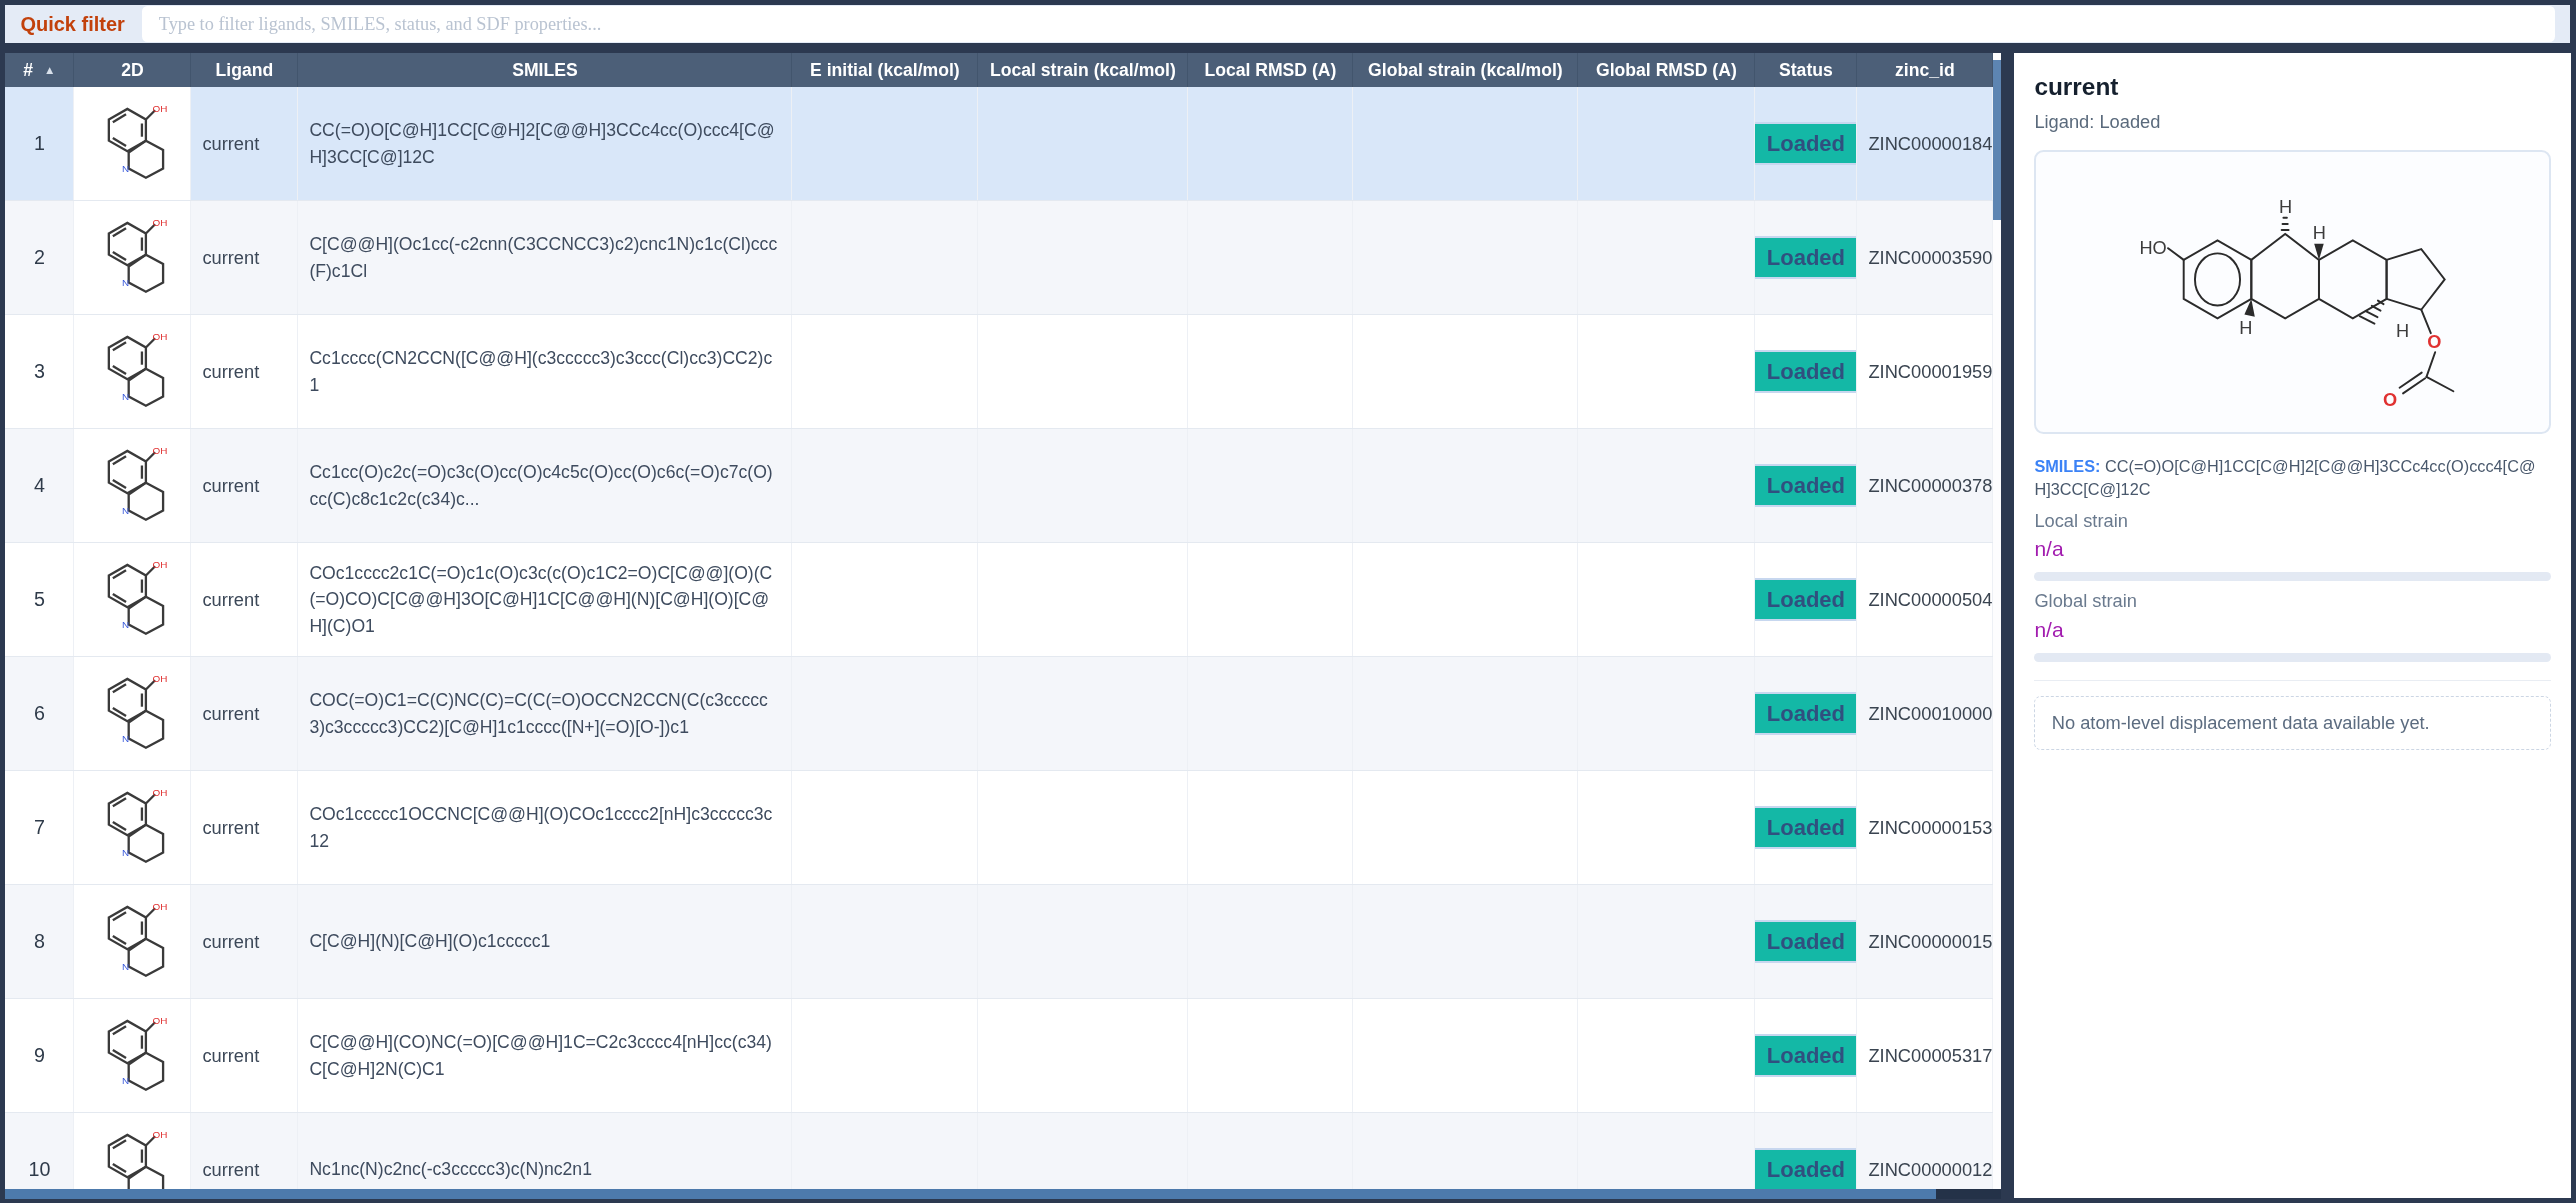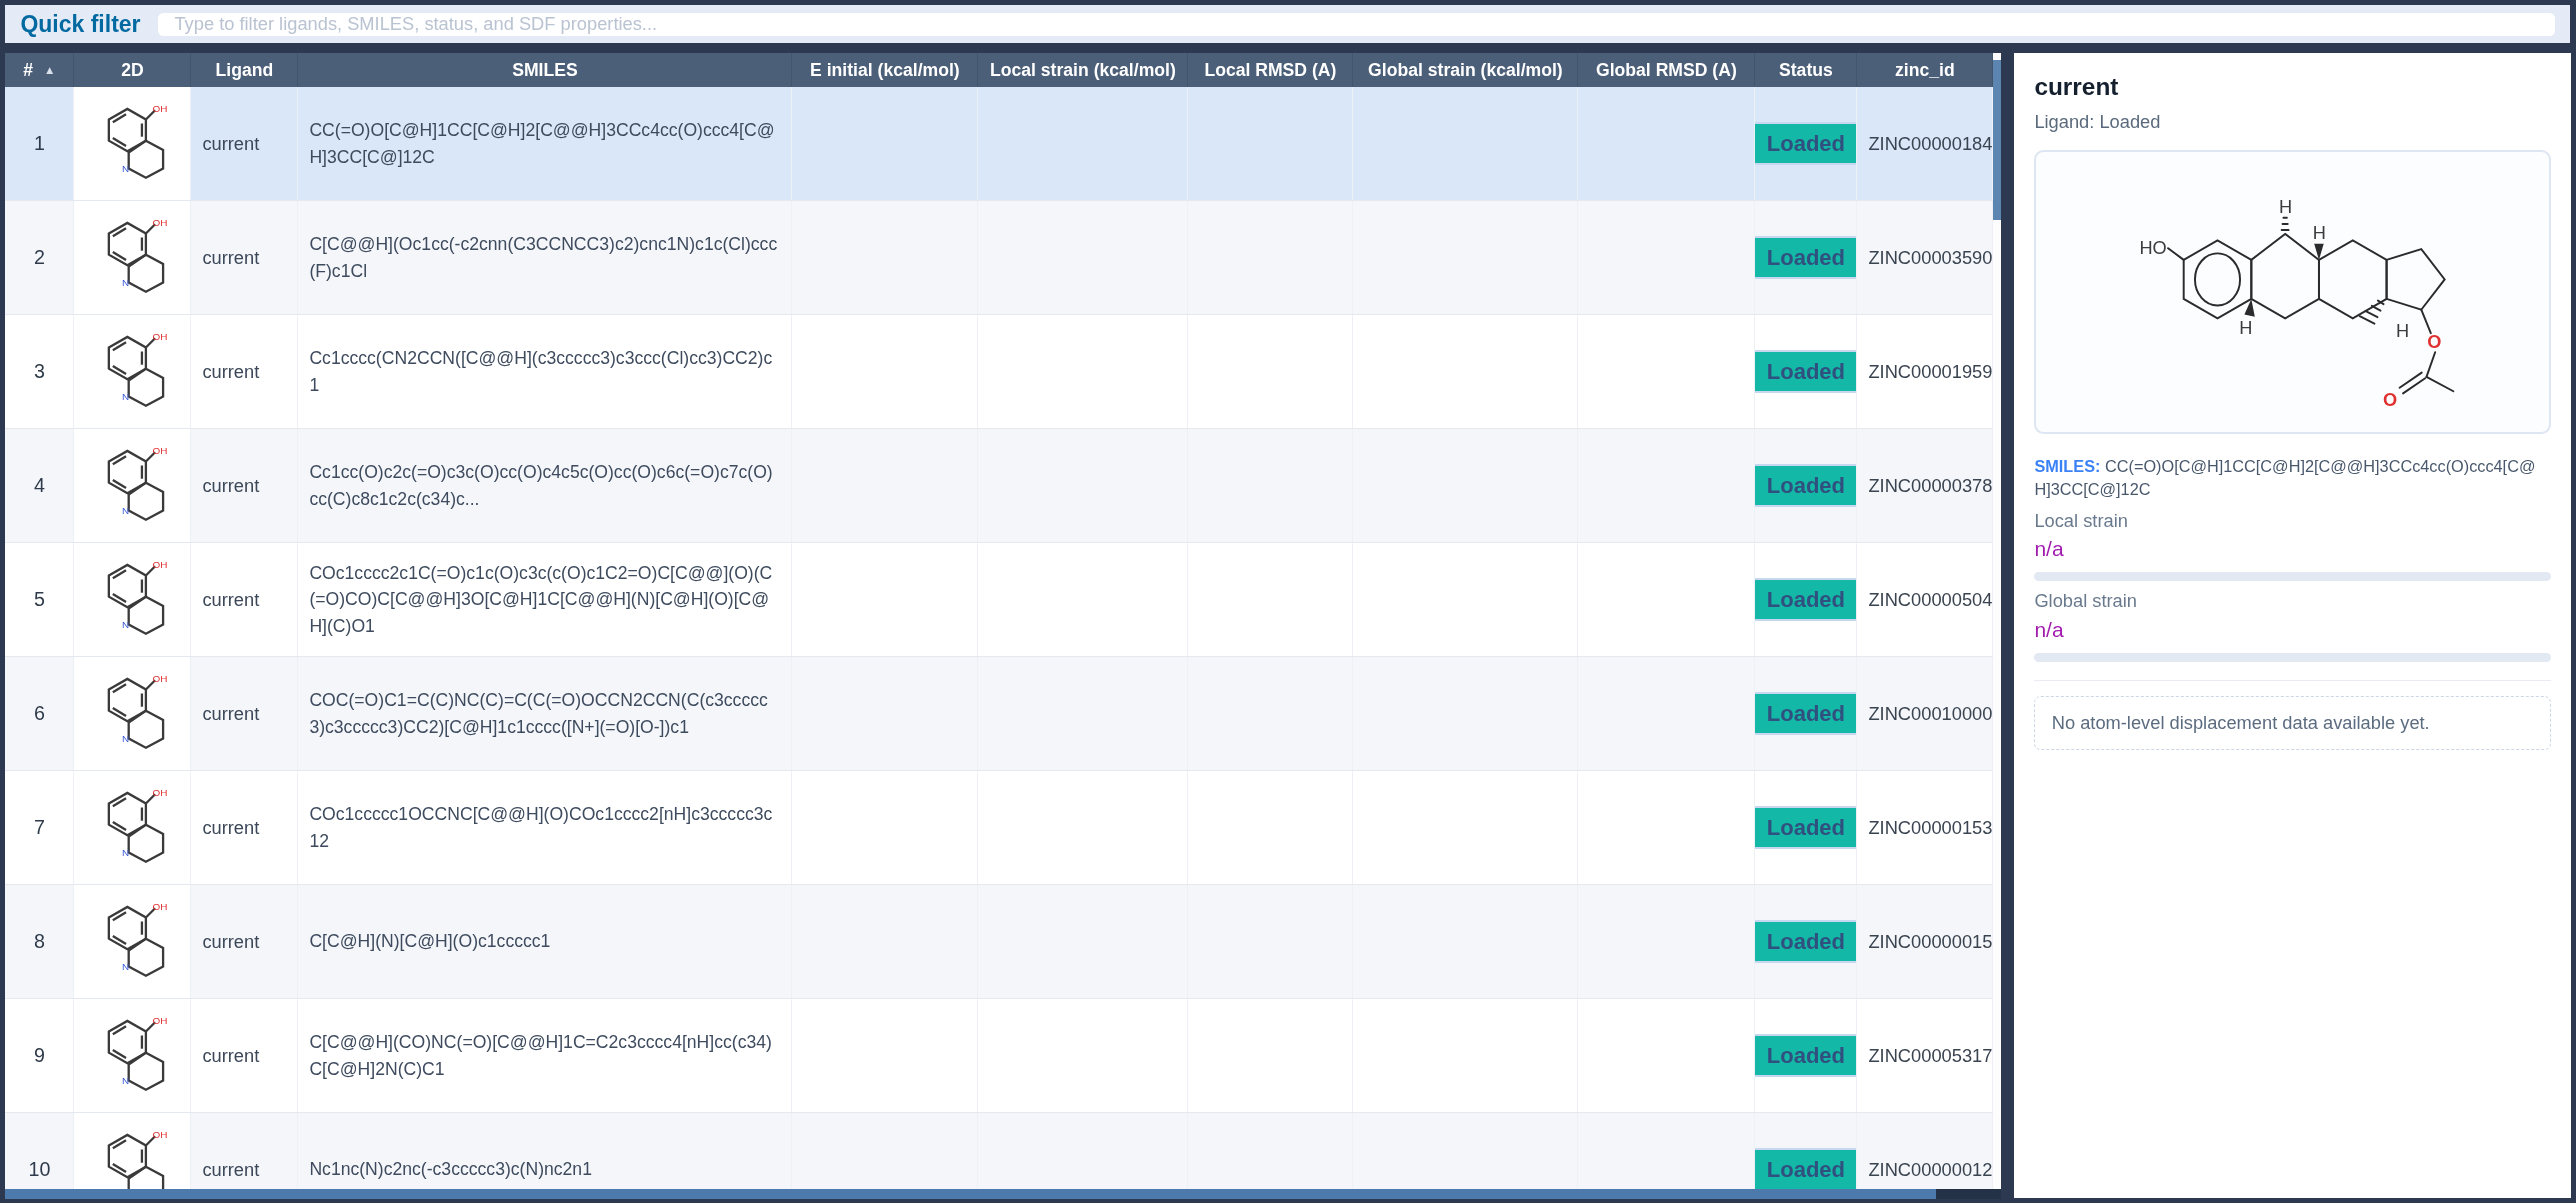--- a/index.html
+++ b/index.html
@@ -9,25 +9,25 @@
     font-family:"Liberation Sans", sans-serif;
     position:relative;overflow:hidden;
     -webkit-font-smoothing:antialiased;
   }
   
   .filter-bar{
     position:absolute;left:5.4px;top:5.4px;width:2565px;height:38px;
     background:#e4ebf6;display:flex;align-items:center;
     padding:0 15px;box-sizing:border-box;gap:17.6px;
   }
-  .filter-label{font-size:23px;font-weight:bold;color:#0369a1;white-space:nowrap;}
+  .filter-label{font-size:20px;font-weight:bold;color:#c2410c;white-space:nowrap;}
   .filter-input{
-    flex:1;height:23px;border:none;border-radius:5.4px;background:#ffffff;
+    flex:1;height:36px;border:none;border-radius:5.4px;background:#ffffff;
     font-size:18.3px;padding:0 16.3px;color:#333;outline:none;
-    font-family:Liberation Sans, sans-serif;
+    font-family:Liberation Serif, serif;
   }
   .filter-input::placeholder{color:#b9c3d1;}
   
   :root{--cols:69px 117px 107px 494px 186px 210px 165px 225px 177px 102px 136px;}
   .table-wrap{
     position:absolute;left:5.4px;top:53px;width:1996px;height:1136px;
     background:#ffffff;overflow:hidden;
   }
   .thead{
     display:grid;grid-template-columns:var(--cols);

